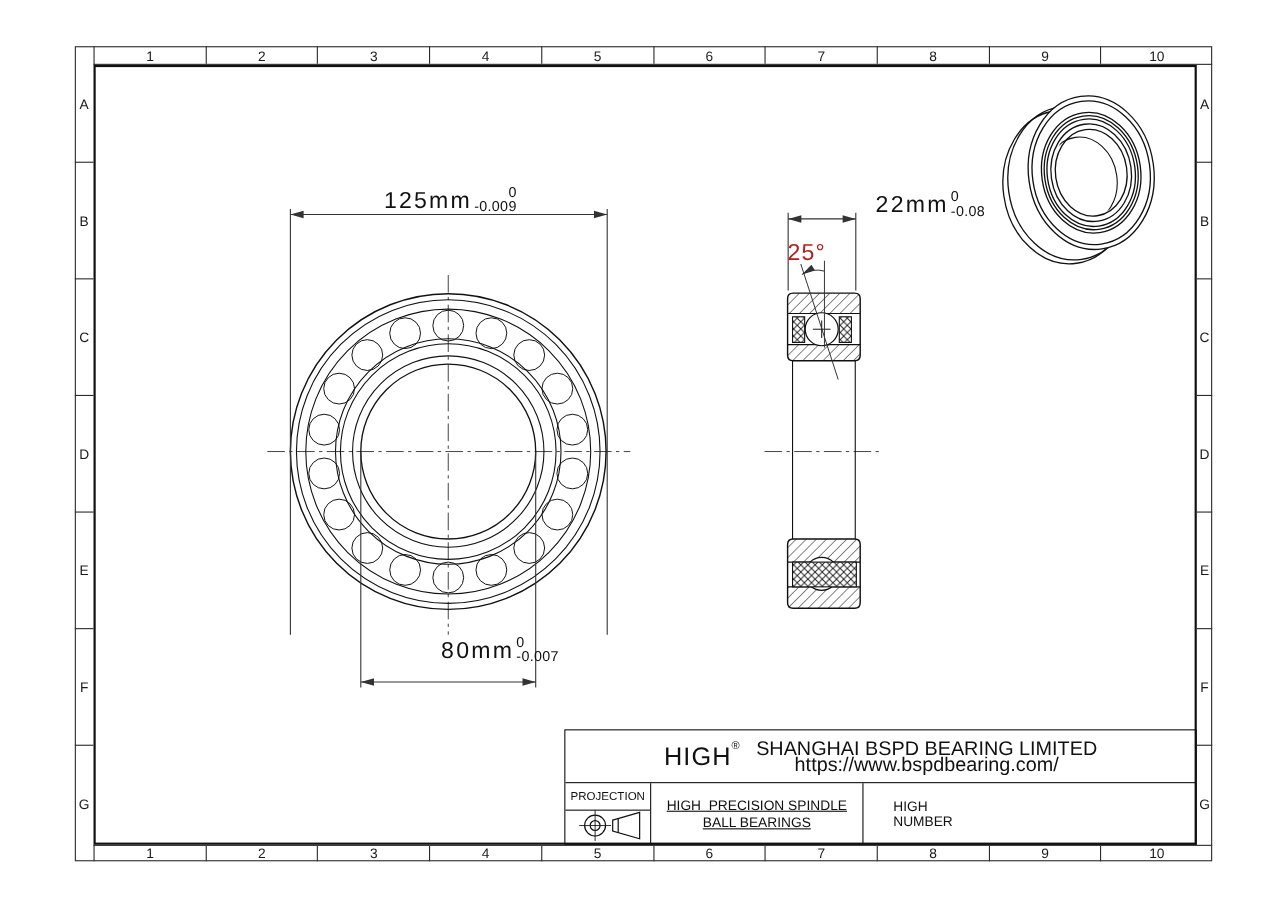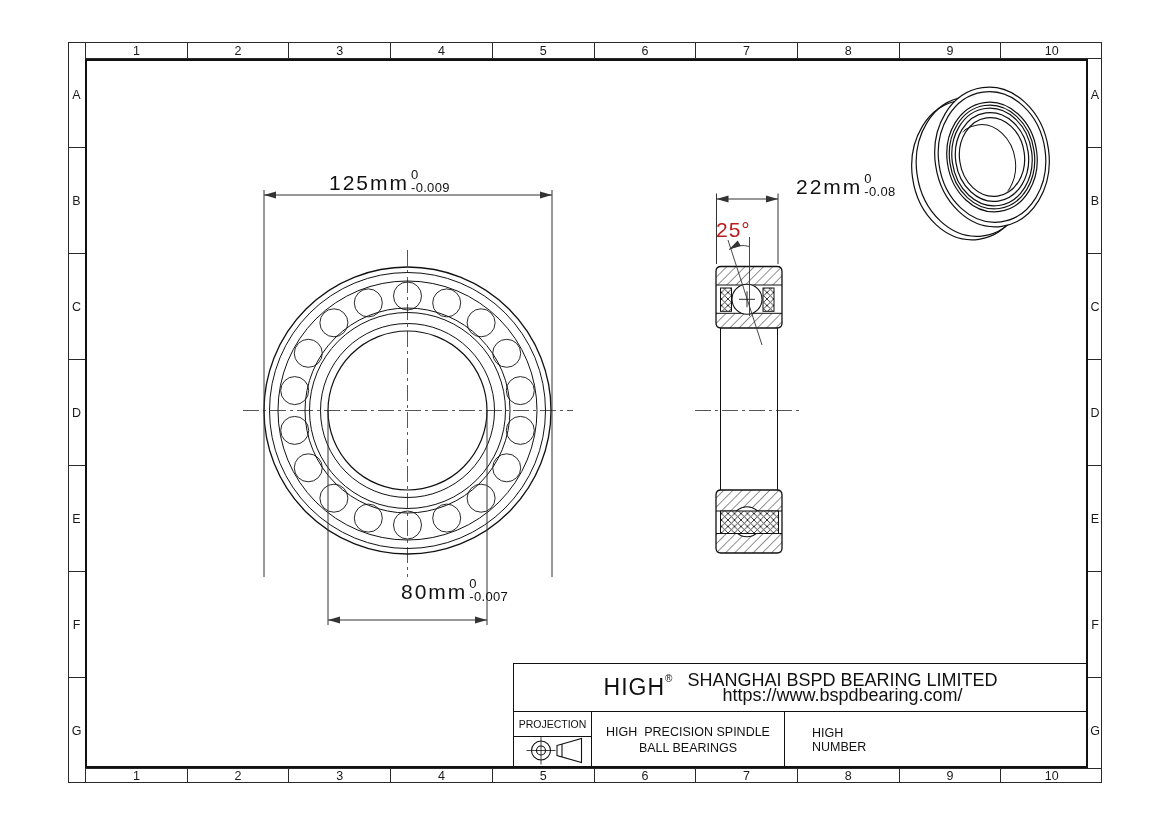--- a/index.html
+++ b/index.html
@@ -33,21 +33,21 @@
   .tblock { left:513px; top:663px; width:575px; height:105px; border:1.8px solid #111; display:flex; flex-direction:column; background:transparent; }
   .tb-r1 { height:48px; border-bottom:1.6px solid #111; display:flex; align-items:center; justify-content:center; gap:15px; }
   .logo-wrap { display:flex; align-items:flex-start; }
   .logo { font-size:23px; letter-spacing:1px; color:#111; }
   .reg  { font-size:10px; margin-top:-1px; }
   .comp-col { text-align:center; font-size:18px; line-height:15px; color:#111; }
   .tb-r2 { flex:1; display:flex; }
   .tb-proj { width:78px; border-right:1.6px solid #111; display:flex; flex-direction:column; }
   .proj-label { height:25px; border-bottom:1.4px solid #111; display:flex; align-items:center; justify-content:center; font-size:10.5px; }
   .proj-sym-space { flex:1; }
-  .tb-prod { width:193px; border-right:1.6px solid #111; display:flex; flex-direction:column; align-items:center; justify-content:center; font-size:12.5px; line-height:16px; }
+  .tb-prod { width:193px; border-right:1.6px solid #111; display:flex; flex-direction:column; align-items:center; justify-content:center; font-size:12.5px; line-height:16px;text-decoration:underline; }
   .tb-prod div { white-space:pre; }
   .tb-part { flex:1; display:flex; align-items:center; padding-left:27px; }
   .part-label { font-size:12.5px; line-height:14px; }
   .part-number { flex:1; text-align:center; font-size:22px; letter-spacing:0.5px; }
   
   .dim { position:absolute; display:flex; align-items:flex-start; color:#111; }
   .dim-main { font-size:21px; letter-spacing:2px; line-height:22px; }
   .tol { display:flex; flex-direction:column; font-size:13px; line-height:12.5px; margin-left:2px; margin-top:-3px; letter-spacing:0.3px; }
   .angle-text { position:absolute; font-size:21px; letter-spacing:1px; color:#b91c1c; }
   svg { position:absolute; left:0; top:0; }
@@ -239,21 +239,21 @@
   <div class="abs grid-right">
     <div class="gr">A</div>
     <div class="gr">B</div>
     <div class="gr">C</div>
     <div class="gr">D</div>
     <div class="gr">E</div>
     <div class="gr">F</div>
     <div class="gr">G</div>
   </div>
 
-  <div class="dim" style="left:329px; top:172px;">
+  <div class="dim" style="left:349px; top:172px;text-align:right;">
     <span class="dim-main">125mm</span>
     <span class="tol">
       <span>0</span>
       <span>-0.009</span>
     </span>
   </div>
 
   <div class="dim" style="left:356px; top:581px;margin-left:45px;">
     <span class="dim-main">80mm</span>
     <span class="tol">

